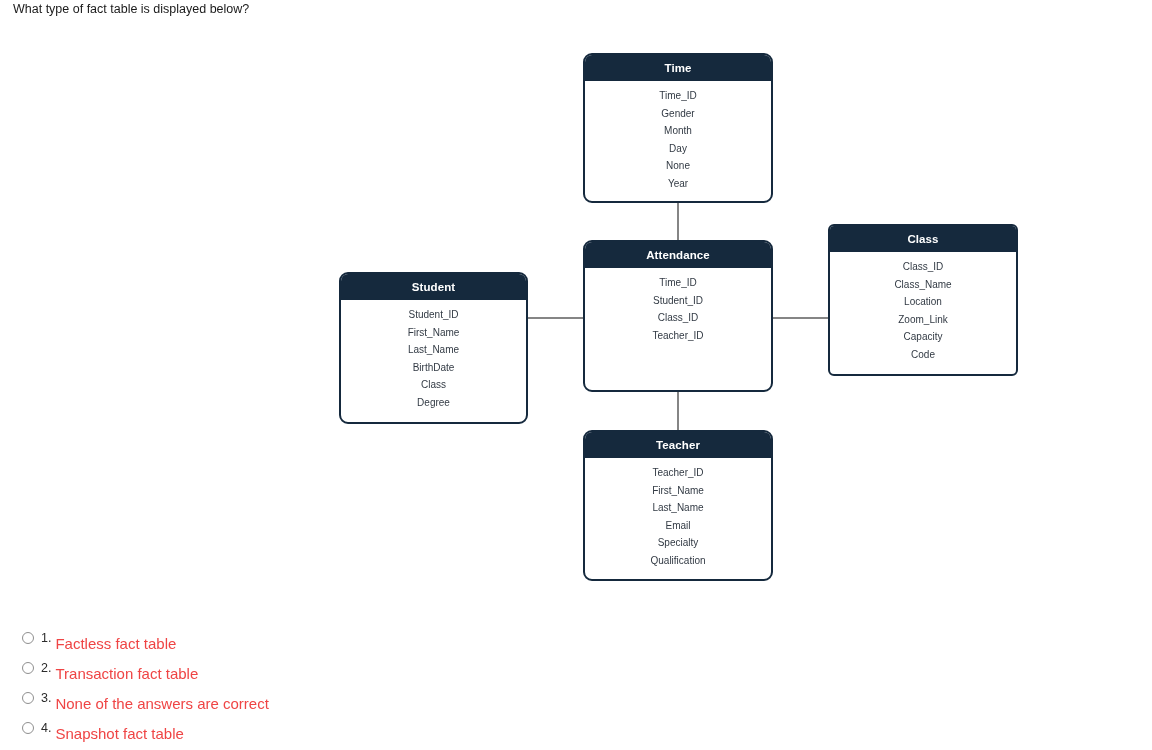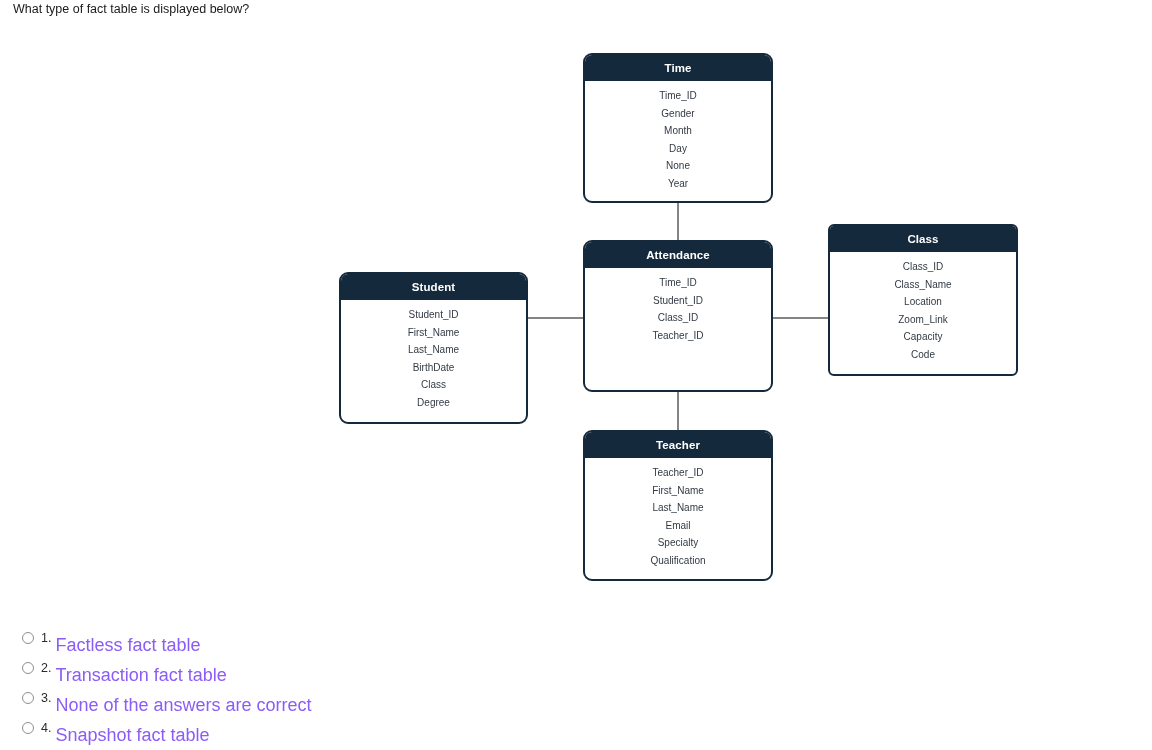--- a/index.html
+++ b/index.html
@@ -84,22 +84,22 @@
     margin-top: 1px;
     margin-right: 7px;
     flex: 0 0 auto;
   }
   .option-number {
     font-size: 12.5px;
     color: #2b2b2b;
     margin-right: 4px;
   }
   .option-label {
-    font-size: 18px;
-    color: #8b5cf6;
+    font-size: 15px;
+    color: #ef4444;
     position: relative;
     top: 4px;
   }
 </style>
 </head>
 <body>
 
 <div class="page">
 
   <div class="question">What type of fact table is displayed below?</div>

